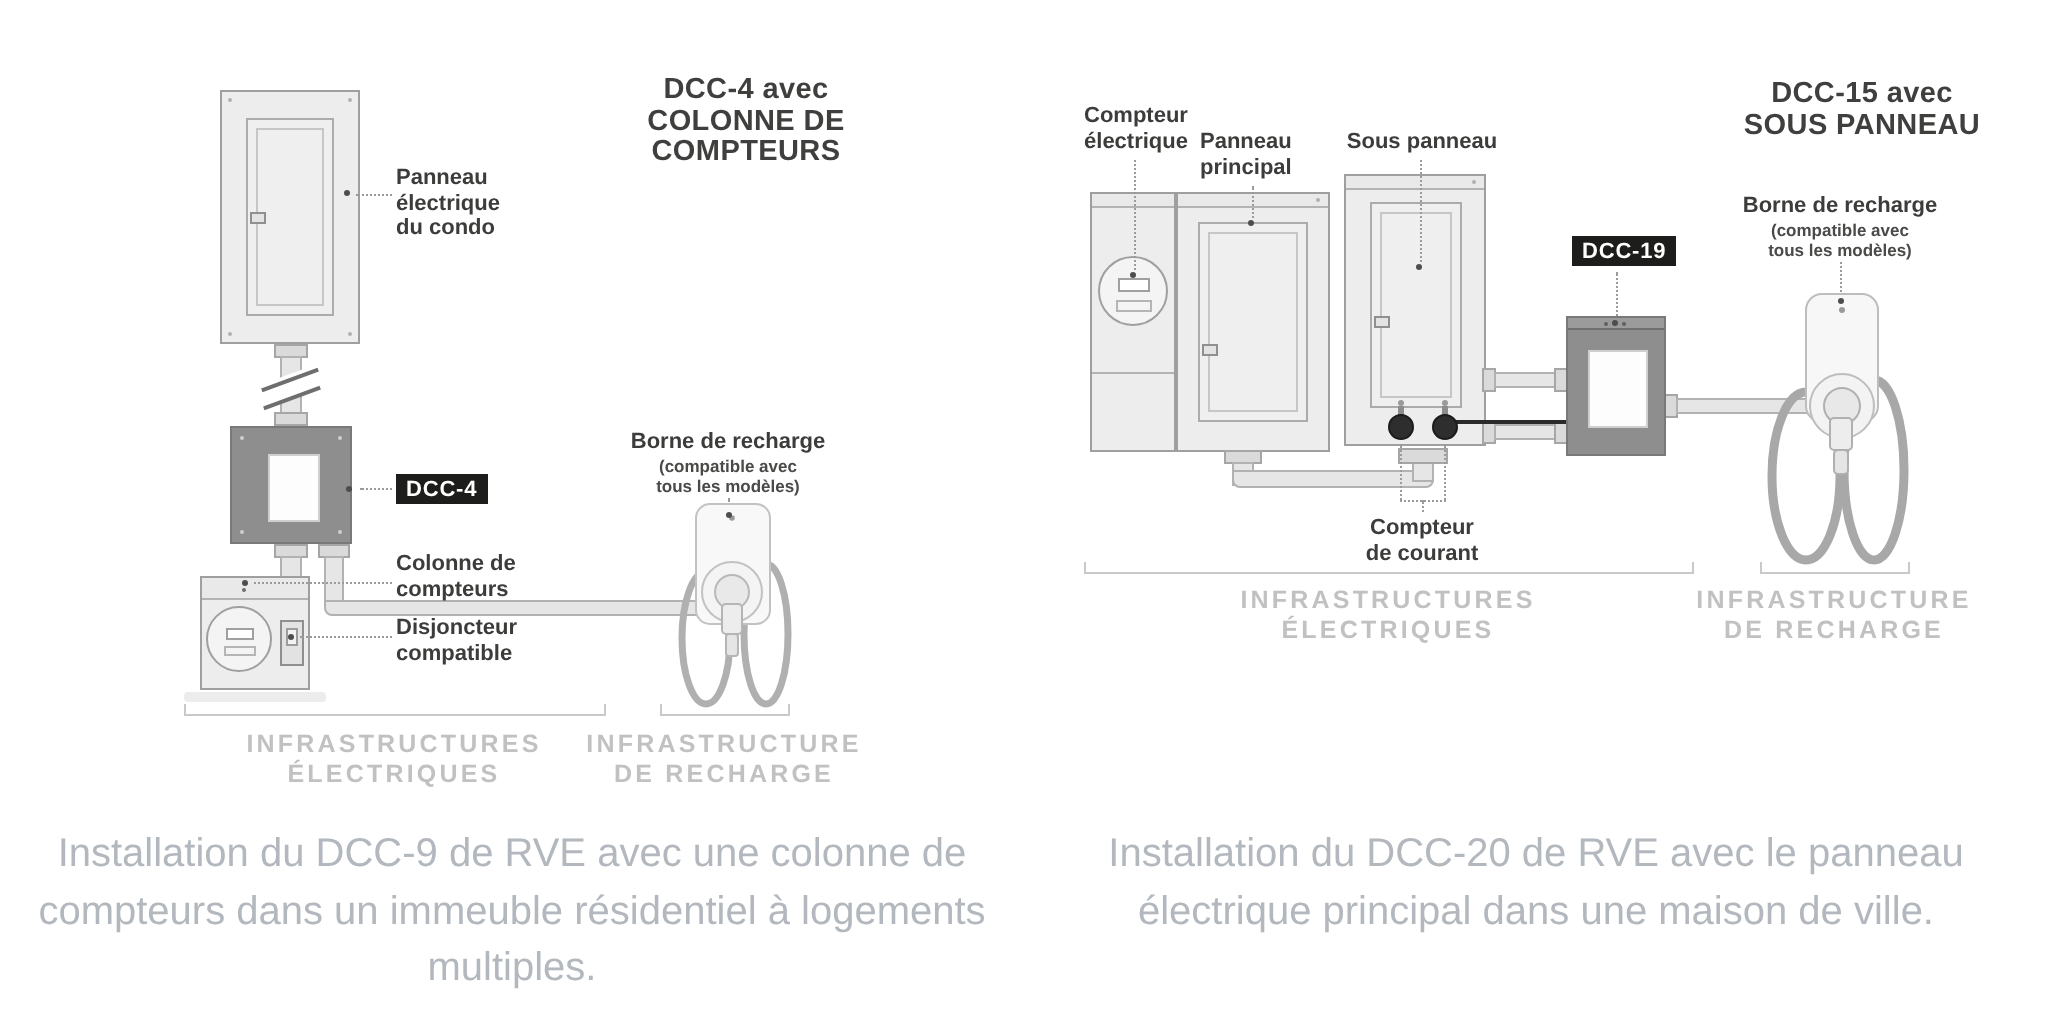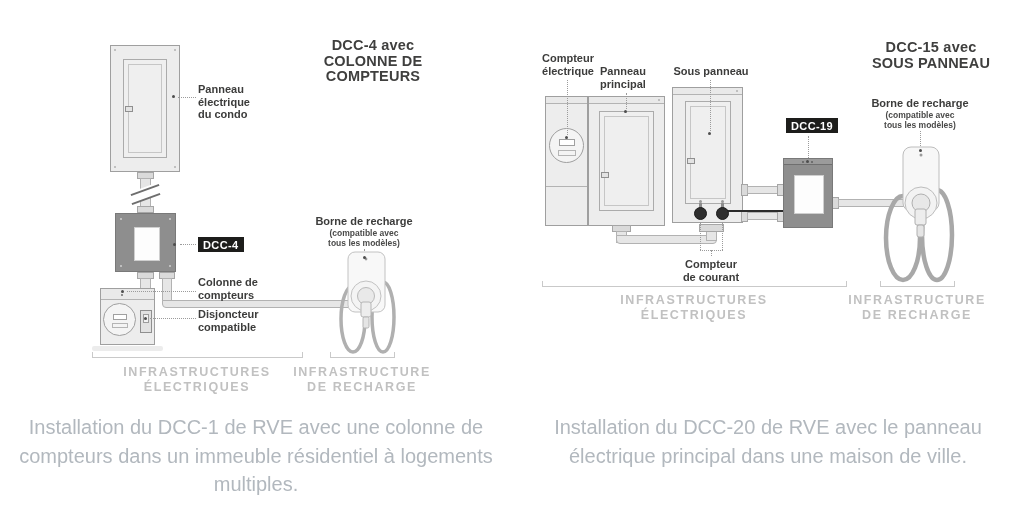--- a/index.html
+++ b/index.html
@@ -141,21 +141,21 @@
     <div class="leader-v" style="left:364px; top:249px; height:6px;"></div>
     <div class="dot" style="left:363px; top:256px; z-index:4;"></div>
 
     <div class="bracket" style="left:92px; top:352px; width:211px;"></div>
     <div class="bracket-label" style="left:117px; top:365px; width:160px;">INFRASTRUCTURES
 ÉLECTRIQUES</div>
     <div class="bracket" style="left:330px; top:352px; width:65px;"></div>
     <div class="bracket-label" style="left:292px; top:365px; width:140px;">INFRASTRUCTURE
 DE RECHARGE</div>
 
-    <div class="caption" style="left:18px; top:413px;">Installation du DCC-1 de RVE avec une colonne de compteurs dans un immeuble résidentiel à logements multiples.</div>
+    <div class="caption" style="left:18px; top:413px;">Installation du DCC-9 de RVE avec une colonne de compteurs dans un immeuble résidentiel à logements multiples.</div>
   </section>
 
   <section>
 
     <div class="box" style="left:545px; top:96px; width:43px; height:130px;">
       <div style="position:absolute; left:0; top:0; right:0; height:7px; background:#e9e9e9; border-bottom:1px solid #b3b3b3;"></div>
       <div class="meter-circle" style="left:3px; top:31px; width:35px; height:35px;">
         <div class="meter-display" style="left:9px; top:10px; width:16px; height:7px;"></div>
         <div style="position:absolute; left:8px; top:21px; width:18px; height:6px; border:1px solid #b5b5b5;"></div>
       </div>

